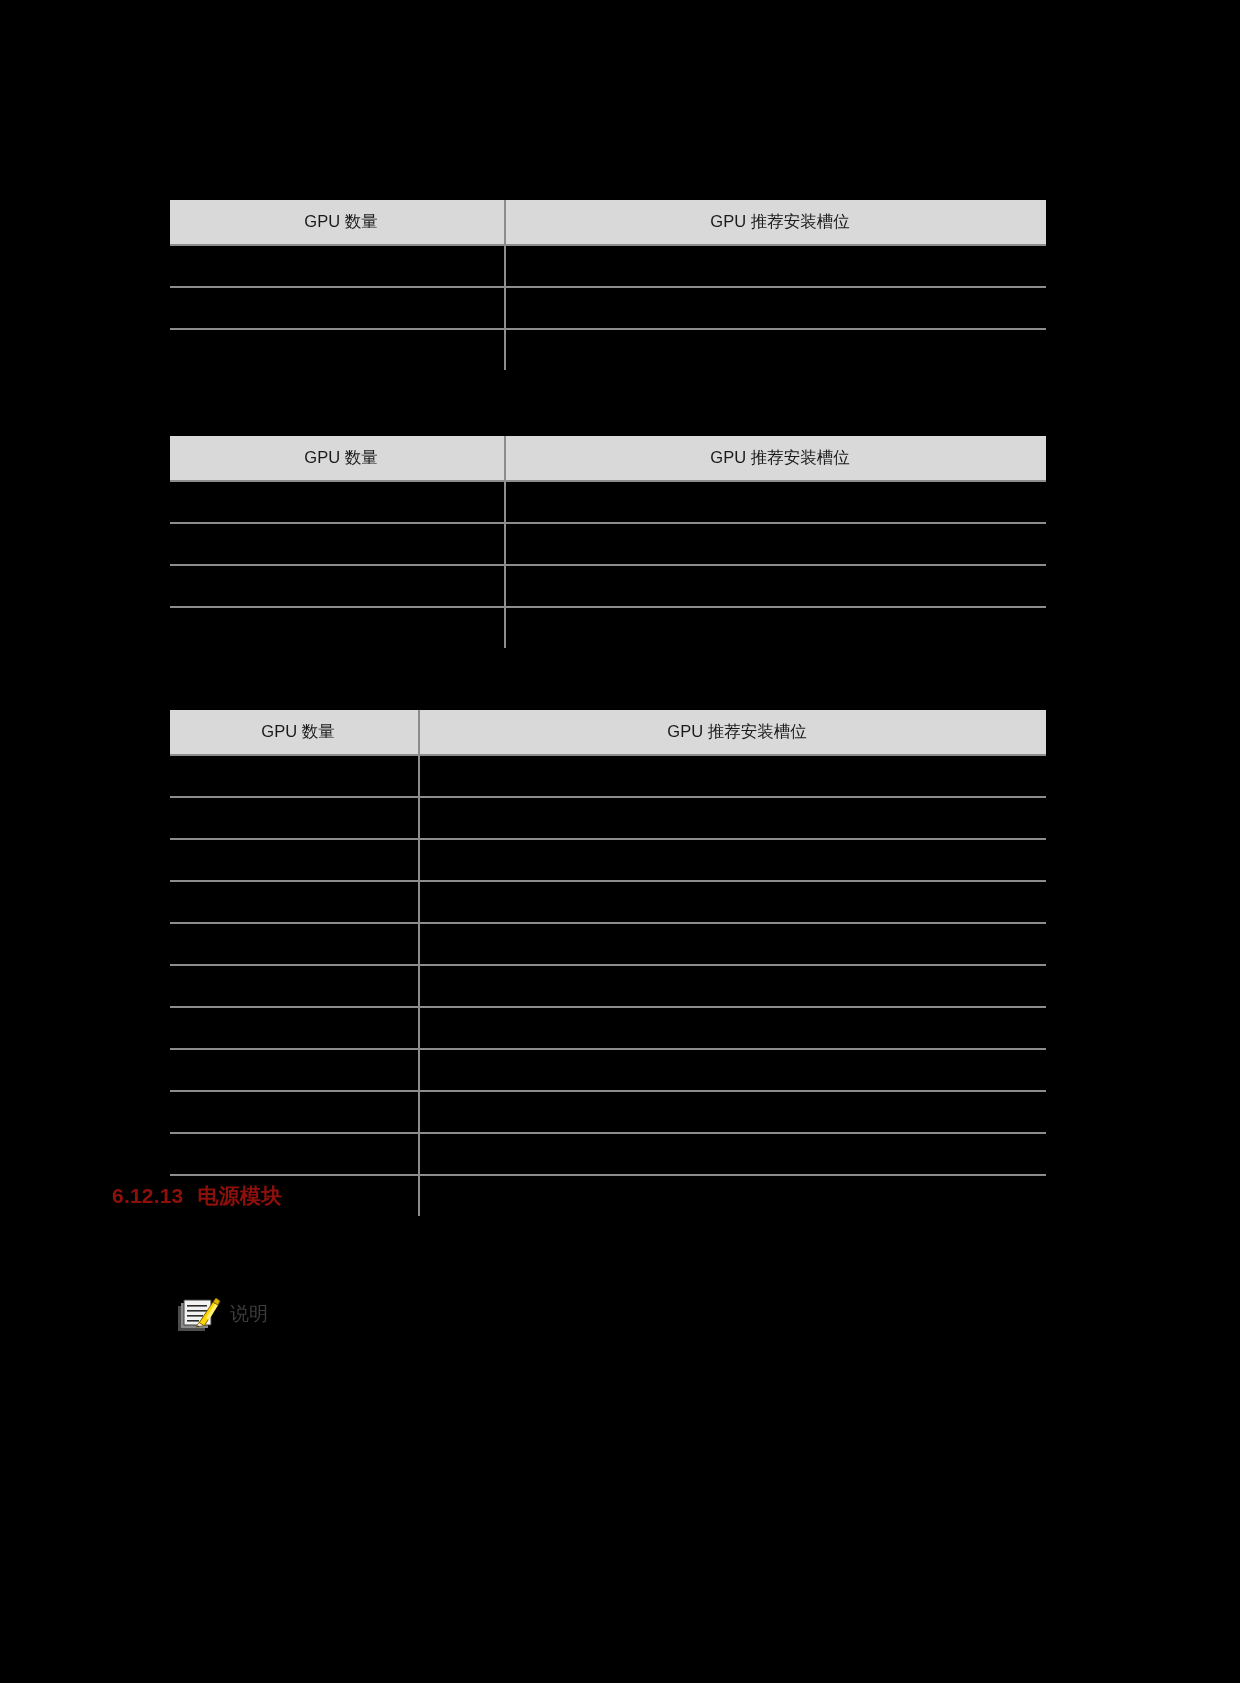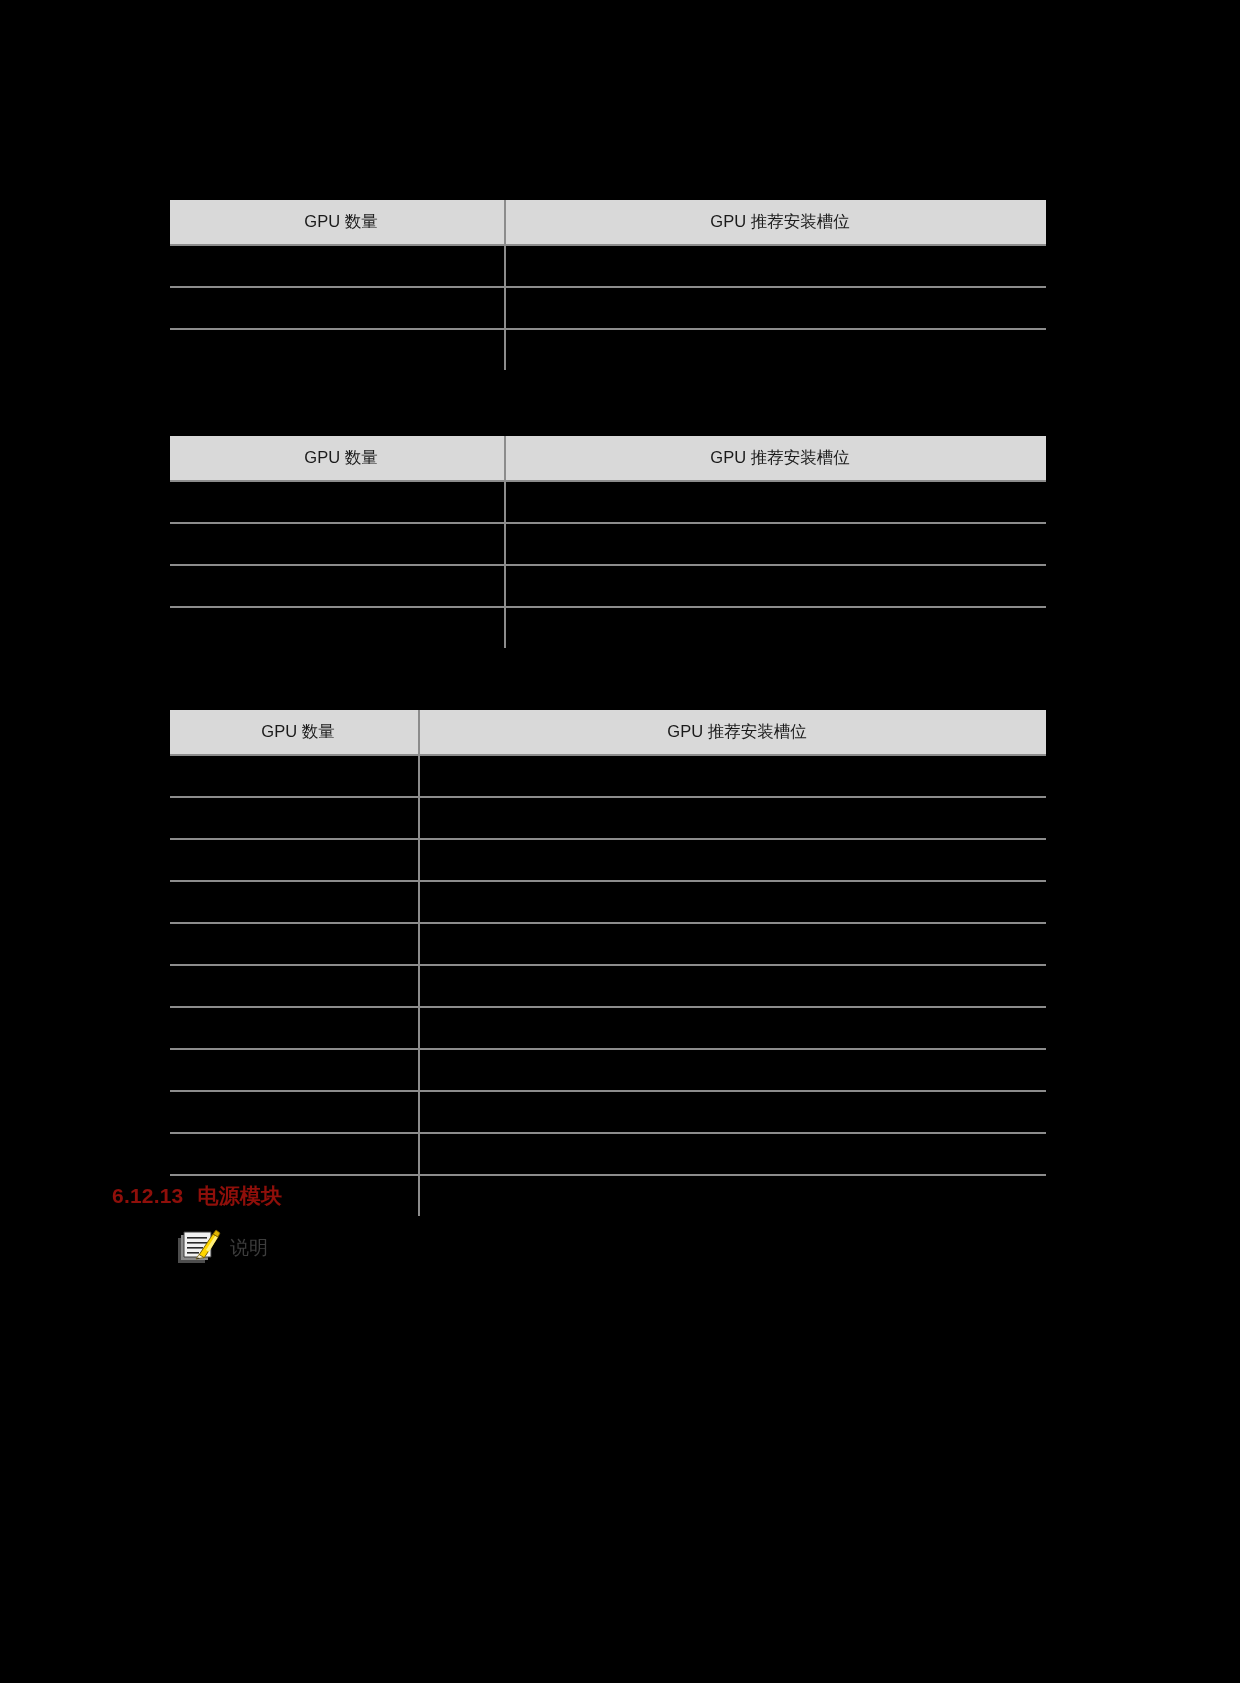--- a/index.html
+++ b/index.html
@@ -227,21 +227,21 @@
         <td></td>
       </tr>
     </tbody>
   </table>
   <span class="col-stub" style="left:418px; top:1078px; height:115px;"></span>
 
   <div class="section-heading" style="left: 112px; top: 1182px; color: rgb(143, 15, 10);">
     <span class="num">6.12.13</span><span>电源模块</span>
   </div>
 
-  <div class="note-block" style="left:175px; top:1228px;">
+  <div class="note-block" style="left:175px; top:1296px;font-family:Liberation Mono, monospace;">
     <span class="note-icon">
       <svg width="46" height="38" viewBox="0 0 46 38" xmlns="http://www.w3.org/2000/svg">
 
         <polygon points="3,10 3,35 30,35 30,10" fill="#4d4d4d"></polygon>
         <polygon points="6,7 6,32 33,32 33,7" fill="#8a8a8a"></polygon>
 
         <polygon points="9,4 9,29 36,29 36,4" fill="#f2f2f2" stroke="#3a3a3a" stroke-width="1"></polygon>
 
         <rect x="12" y="9" width="20" height="1.6" fill="#2b2b2b"></rect>
         <rect x="12" y="14" width="20" height="1.6" fill="#2b2b2b"></rect>

